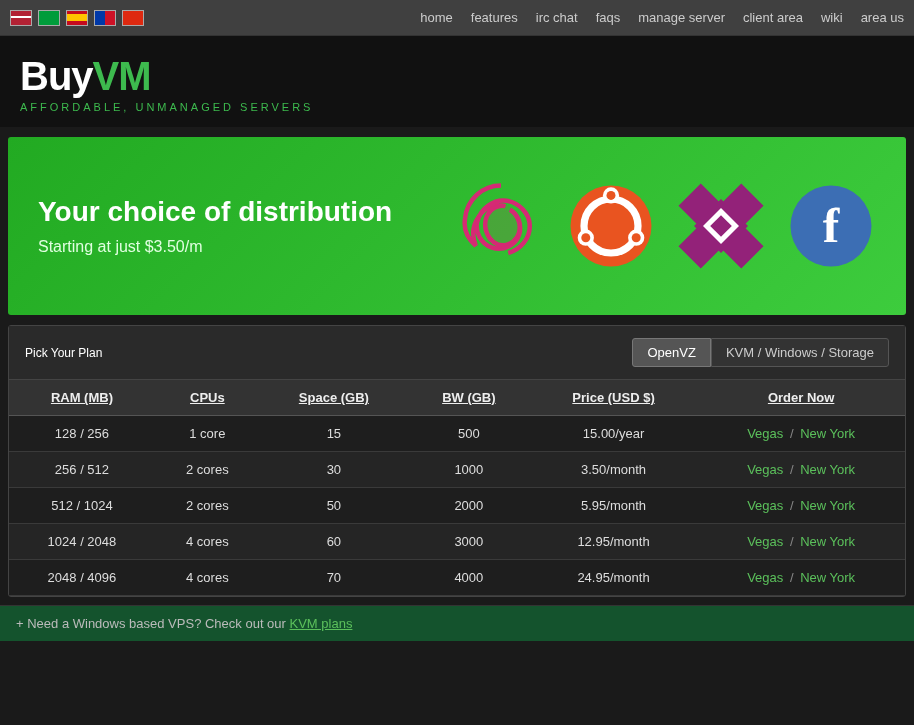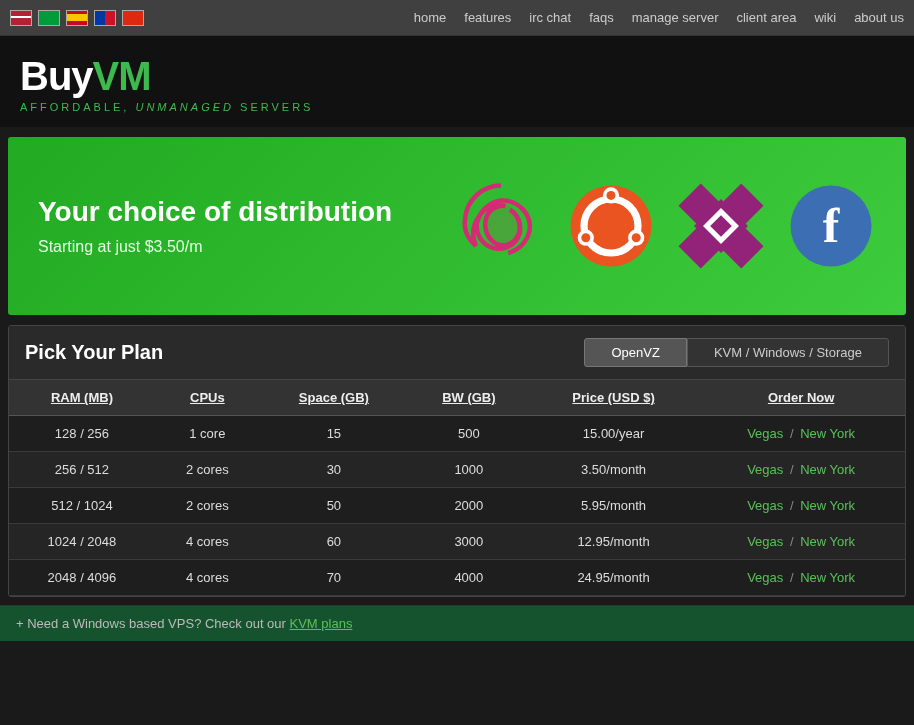--- a/index.html
+++ b/index.html
@@ -63,24 +63,24 @@
       border-radius: 3px;
     }
     #plan-header {
       background: #2a2a2a;
       padding: 12px 16px;
       display: flex;
       align-items: center;
       justify-content: space-between;
       border-bottom: 1px solid #444;
     }
-    #plan-header h2 { color: #fff; font-size: 20px; font-weight: bold; }
+    #plan-header h2 { color: #fff; font-size: 12px; font-weight: normal; }
     .tab-group { display: flex; }
     .tab-btn {
-      padding: 6px 26px;
+      padding: 6px 14px;
       font-size: 13px;
       cursor: pointer;
       border: 1px solid #555;
       background: #333;
       color: #ccc;
       text-decoration: none;
     }
     .tab-btn.active { background: #3a3a3a; color: #fff; border-bottom: 1px solid #3a3a3a; }
     .tab-btn:first-child { border-radius: 3px 0 0 3px; background: #555; color: #fff; border: 1px solid #777; }
     .tab-btn:last-child { border-radius: 0 3px 3px 0; }
@@ -134,31 +134,31 @@
     <div class="flag flag-cn"></div>
   </div>
   <nav>
     <a href="#">home</a>
     <a href="#">features</a>
     <a href="#">irc chat</a>
     <a href="#">faqs</a>
     <a href="#">manage server</a>
     <a href="#">client area</a>
     <a href="#">wiki</a>
-    <a href="#">about us</a>
+    <a href="#">area us</a>
   </nav>
 </div>
 
 <div id="header">
   <div id="logo">
     <div class="logo-text">
       <span style="color:#fff;">Buy</span><span style="color:#3dba4e;">VM</span>
     </div>
     <div class="logo-tagline">
-      <span>AFFORDABLE,</span>&nbsp;<span style="color:#3dba4e;font-style:italic;">UNMANAGED</span>&nbsp;<span>SERVERS</span>
+      <span>AFFORDABLE,</span>&nbsp;<span style="color:#3dba4e;">UNMANAGED</span>&nbsp;<span>SERVERS</span>
     </div>
   </div>
 </div>
 
 <div id="banner">
   <div class="banner-text">
     <h1>Your choice of distribution</h1>
     <p>Starting at just $3.50/m</p>
   </div>
   <div class="distro-icons">

